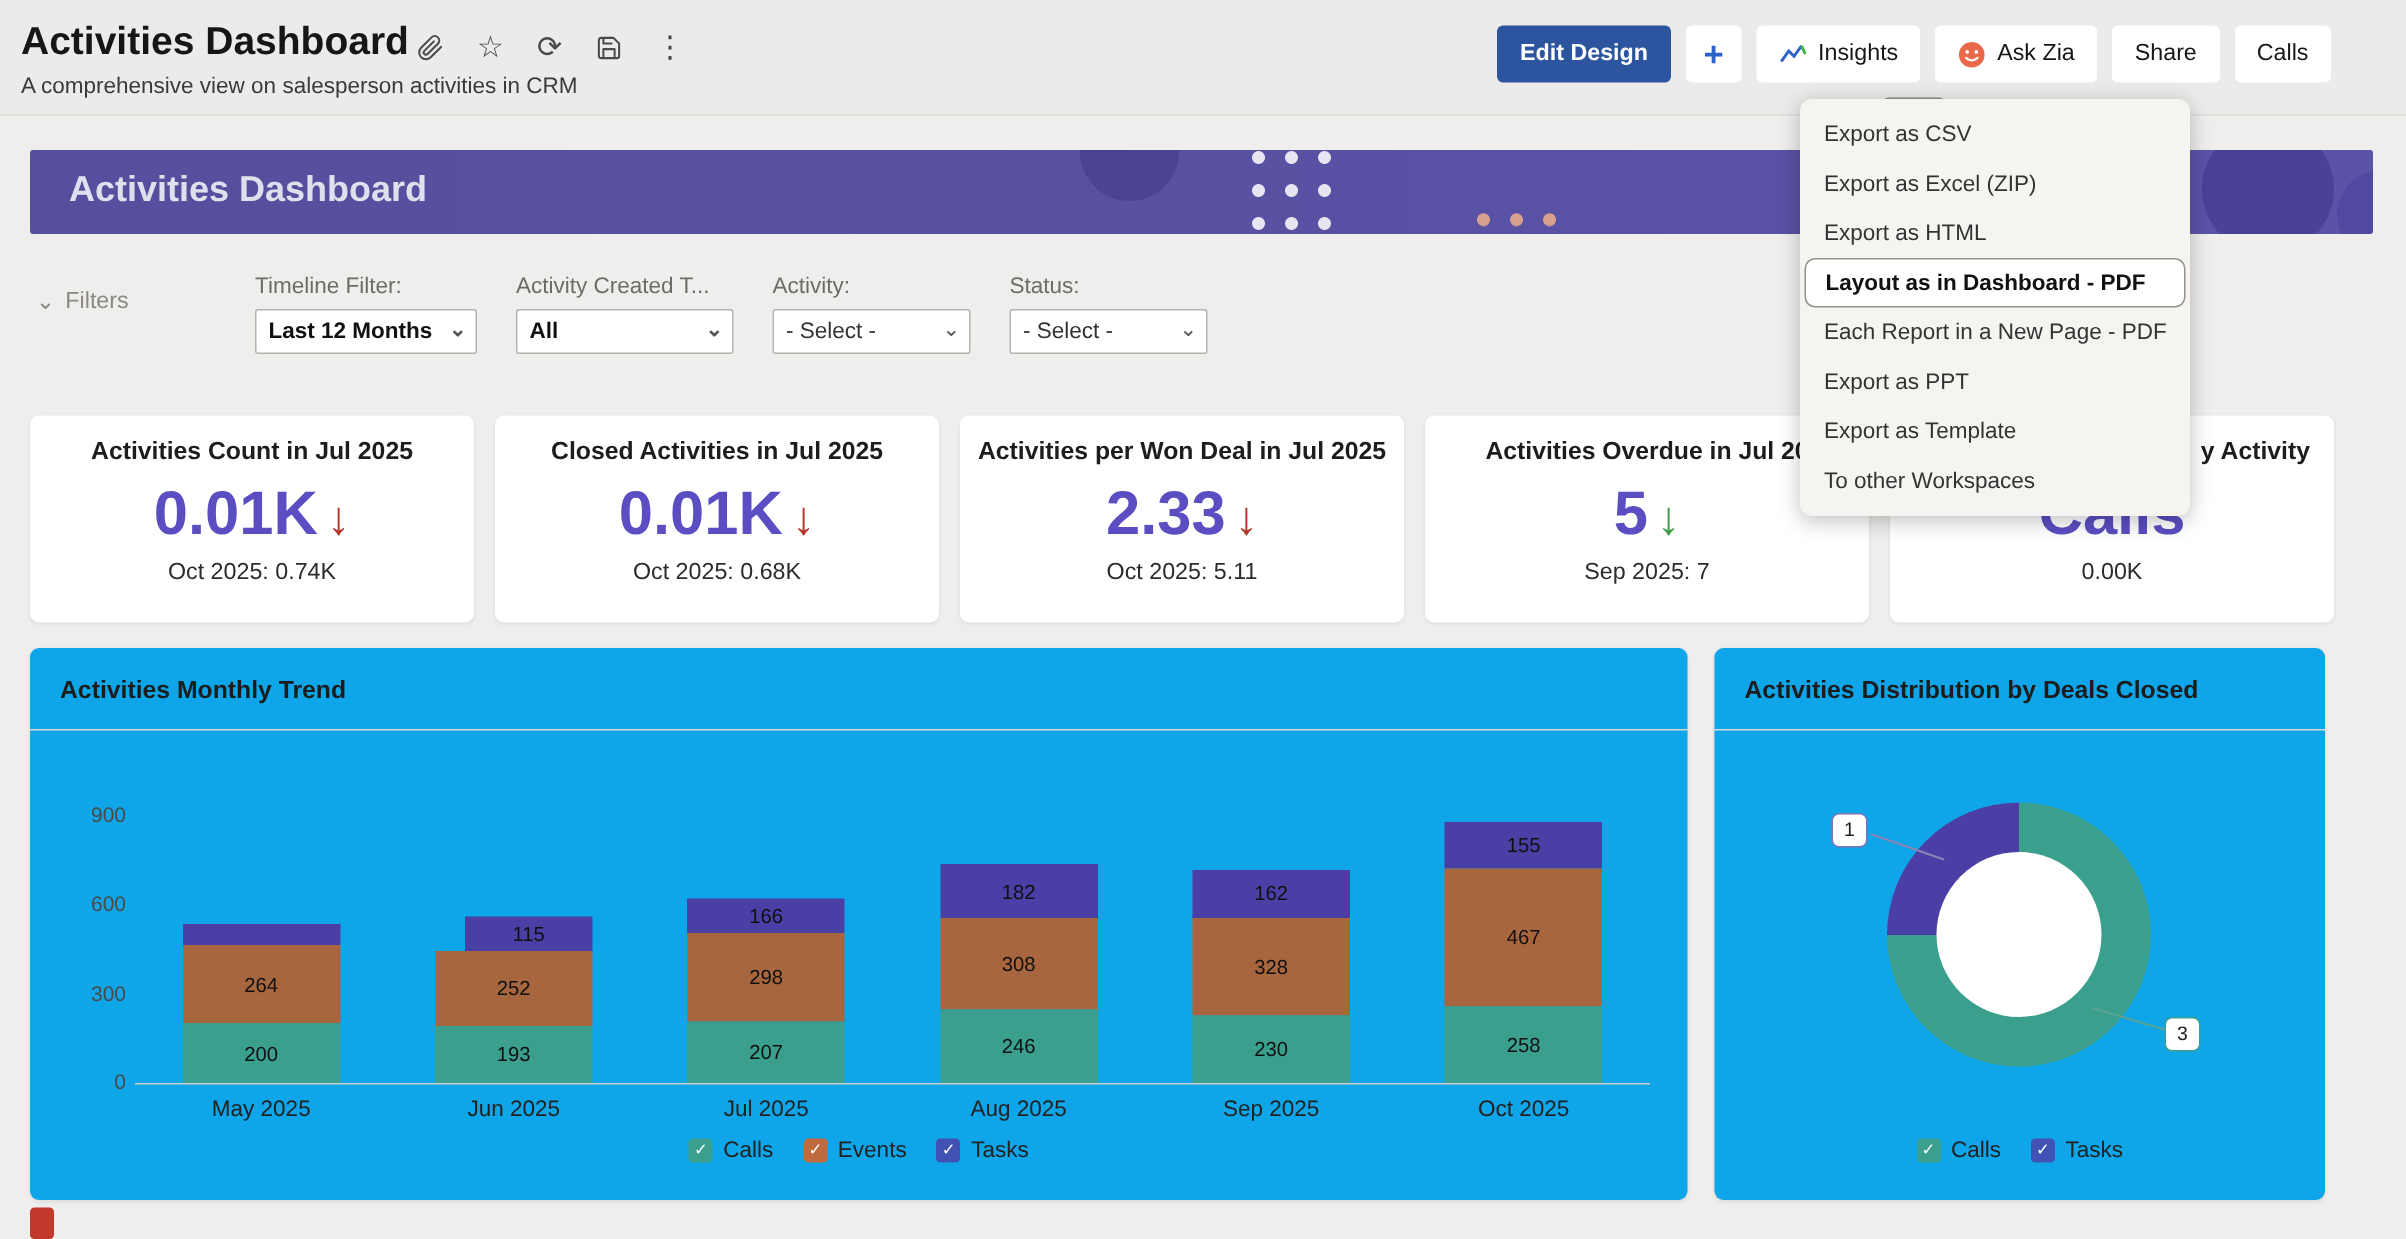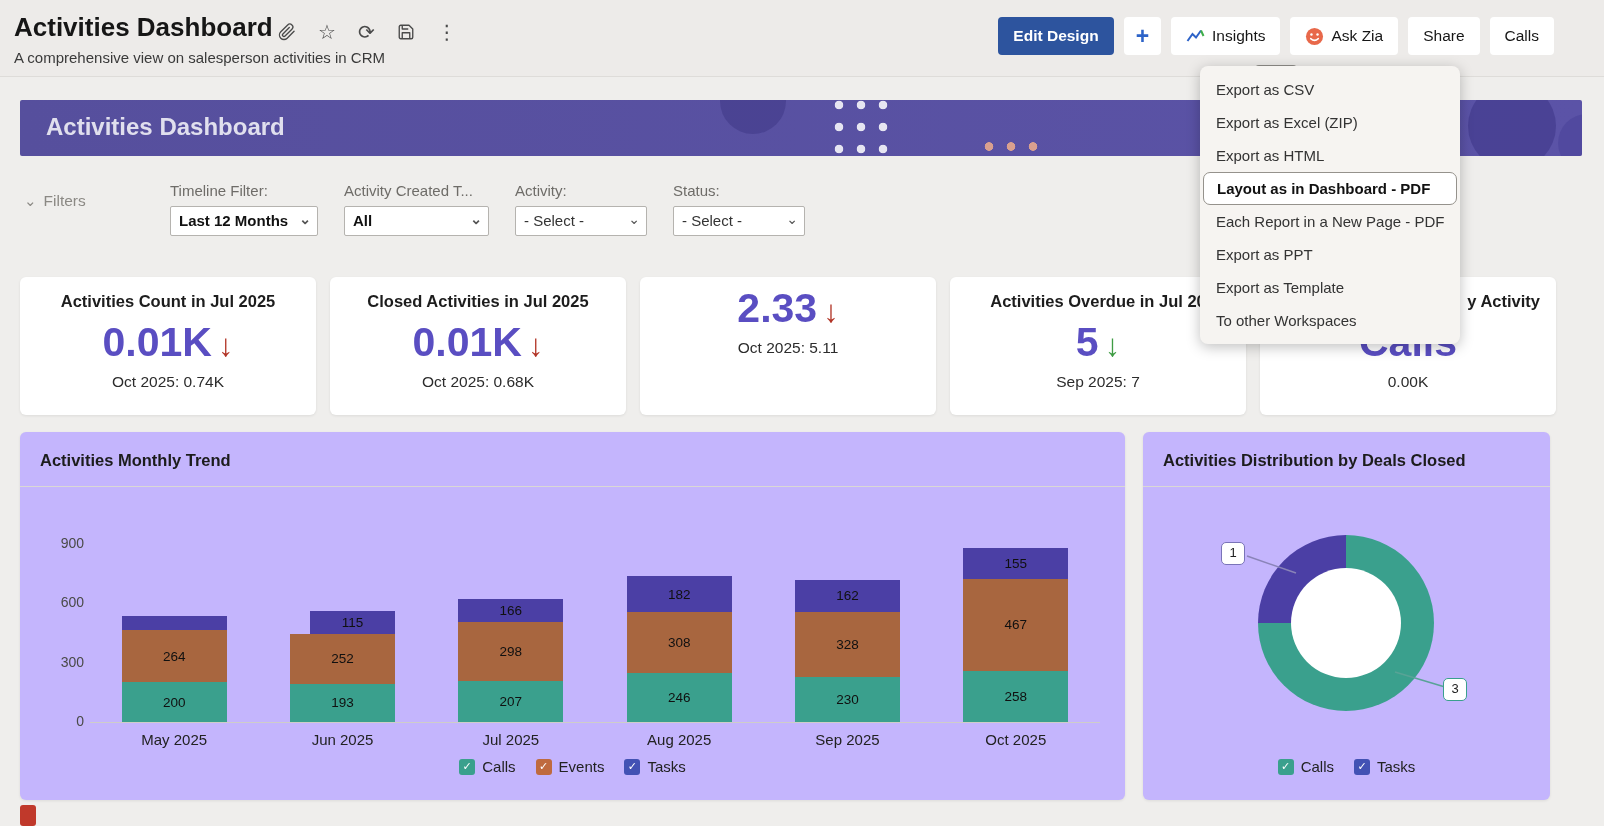--- a/index.html
+++ b/index.html
@@ -78,21 +78,21 @@
     box-shadow:0 1px 3px rgba(0,0,0,.08); text-align:center; }
   .kpi-title { margin-top:15px; font-size:16.5px; font-weight:700; color:#1d1d1d;
     white-space:nowrap; overflow:hidden; }
   .kpi-card.last .kpi-title { text-align:right; padding-right:16px; }
   .kpi-value-row { margin-top:8px; display:flex; justify-content:center; align-items:baseline; gap:6px; }
   .kpi-value { font-size:41px; font-weight:700; }
   .kpi-arrow { font-size:31px; font-weight:400; }
   .kpi-footnote { margin-top:7px; font-size:15.5px; color:#2c2c2c; }
 
   
-  .chart-card { position:absolute; top:432px; background:#c4b5fd; border-radius:6px;
+  .chart-card { position:absolute; top:432px; background:#0ea5e9; border-radius:6px;
     box-shadow:0 1px 3px rgba(0,0,0,.08); height:368px; z-index:5; }
   .chart-card.left  { left:20px;   width:1105px; }
   .chart-card.right { left:1143px; width:407px; }
   .chart-head { height:55px; padding:19px 0 0 20px; font-size:16.5px; font-weight:700;
     border-bottom:1px solid #dad8d5; }
   .ytick { position:absolute; left:26px; width:38px; text-align:right; font-size:14px; color:#4a4a48; }
   .bar-plot { position:absolute; left:70px; right:25px; top:112px; height:178px;
     display:flex; align-items:flex-end; }
   .bar-col { flex:1; display:flex; justify-content:center; }
   .bar-stack { width:105px; display:flex; flex-direction:column-reverse; cursor:pointer; }
@@ -249,20 +249,21 @@
     </div>
     <div class="kpi-card">
       <div class="kpi-title">Closed Activities in Jul 2025</div>
       <div class="kpi-value-row">
         <span class="kpi-value" style="color: rgb(90, 78, 194);">0.01K</span>
         <span class="kpi-arrow" style="color: rgb(178, 53, 39);">↓</span>
       </div>
       <div class="kpi-footnote">Oct 2025: 0.68K</div>
     </div>
     <div class="kpi-card">
+      <div class="kpi-title">Activities per Won Deal in Jul 2025</div>
       <div class="kpi-value-row">
         <span class="kpi-value" style="color: rgb(90, 78, 194);">2.33</span>
         <span class="kpi-arrow" style="color: rgb(178, 53, 39);">↓</span>
       </div>
       <div class="kpi-footnote">Oct 2025: 5.11</div>
     </div>
     <div class="kpi-card">
       <div class="kpi-title">Activities Overdue in Jul 20</div>
       <div class="kpi-value-row">
         <span class="kpi-value" style="color: rgb(90, 78, 194);">5</span>

